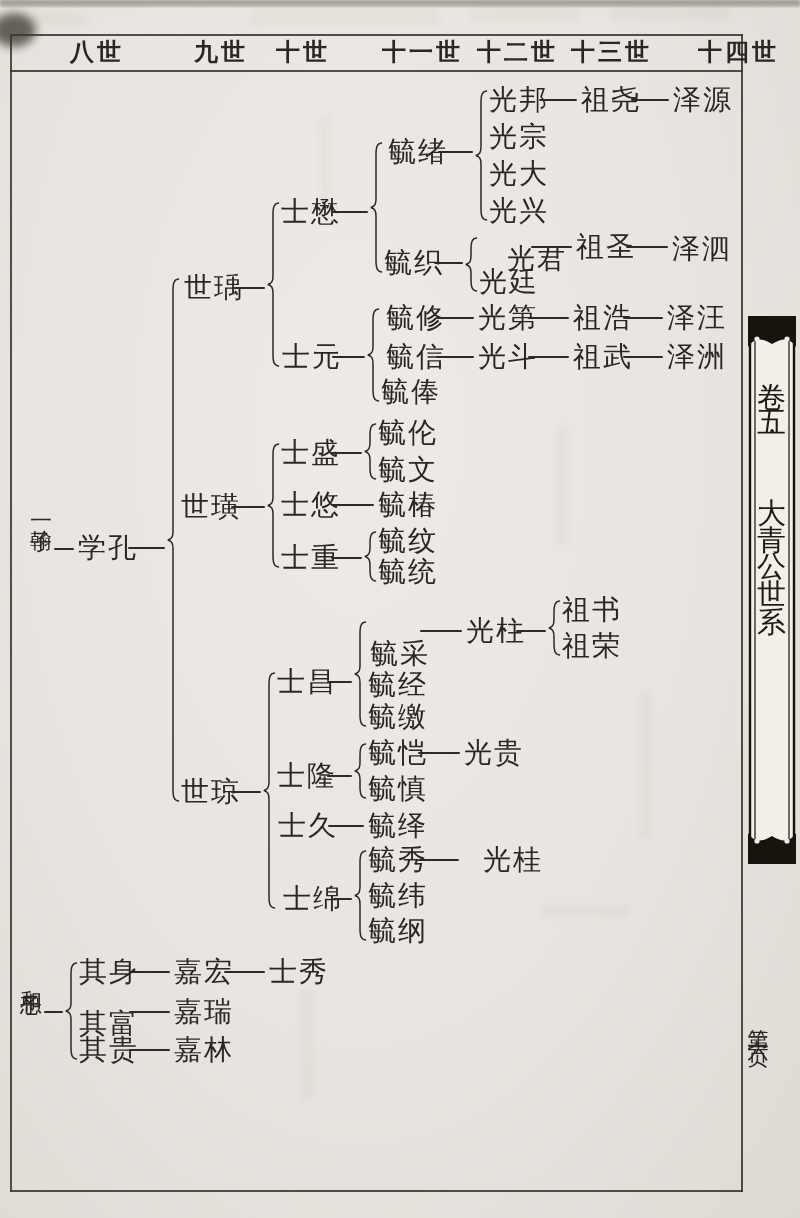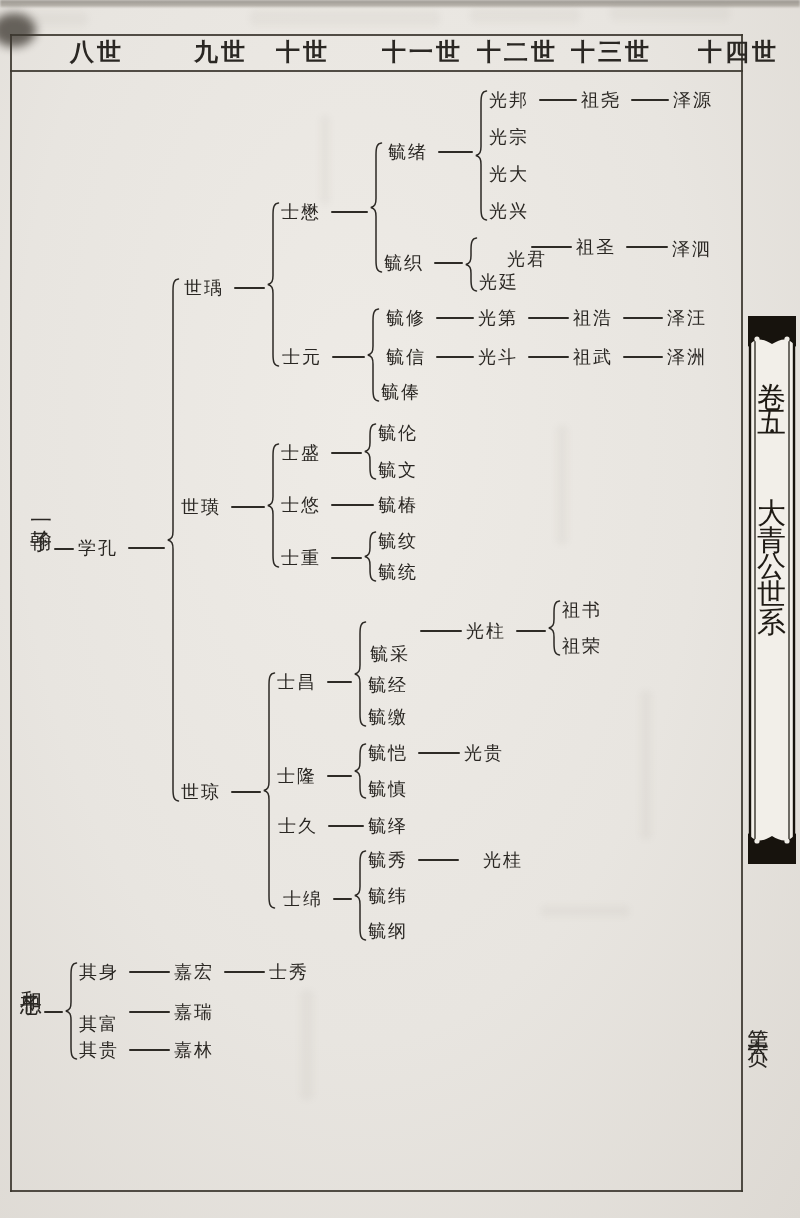--- a/index.html
+++ b/index.html
@@ -8,21 +8,21 @@
     background: radial-gradient(ellipse at 45% 35%, #eeebe6 0%, #e8e5e0 55%, #ddd9d3 100%);
     font-family:"DejaVu Serif","Liberation Serif",serif;
     color:#2a2723;
   }
   .shade{position:absolute;}
   .top-strip{left:0;top:0;width:800px;height:7px;background:linear-gradient(#4f4a43,#938d82);opacity:.5;filter:blur(1px);}
   .corner-blob{left:-8px;top:13px;width:44px;height:34px;background:#46413a;border-radius:50%;filter:blur(5px);opacity:.8;}
   .smudge{position:absolute;background:#817b71;opacity:.06;filter:blur(3px);border-radius:5px;}
   .fline{position:absolute;background:#3b372f;opacity:.88;}
   .gen{position:absolute;top:38px;height:28px;line-height:28px;font-size:24px;font-weight:bold;letter-spacing:3px;white-space:nowrap;}
-  .node{position:absolute;height:26px;line-height:26px;font-size:18px;letter-spacing:2px;white-space:nowrap;}
+  .node{position:absolute;height:26px;line-height:26px;font-size:28px;letter-spacing:2px;white-space:nowrap;}
   .vert{writing-mode:vertical-rl;text-orientation:upright;}
   .vnode{position:absolute;writing-mode:vertical-rl;text-orientation:upright;font-size:22px;letter-spacing:3px;white-space:nowrap;}
   .tline{position:absolute;height:2px;background:#2e2b26;border-radius:1px;}
   .brace{position:absolute;overflow:visible;}
   .cartouche{position:absolute;left:746px;top:312px;width:52px;height:556px;}
   .cartouche svg{position:absolute;left:0;top:0;}
   .cartouche-text{
     position:absolute;left:50%;top:48px;transform:translateX(-50%);
     writing-mode:vertical-rl;text-orientation:upright;
     font-size:29px;letter-spacing:27px;color:#1e1a14;white-space:nowrap;

